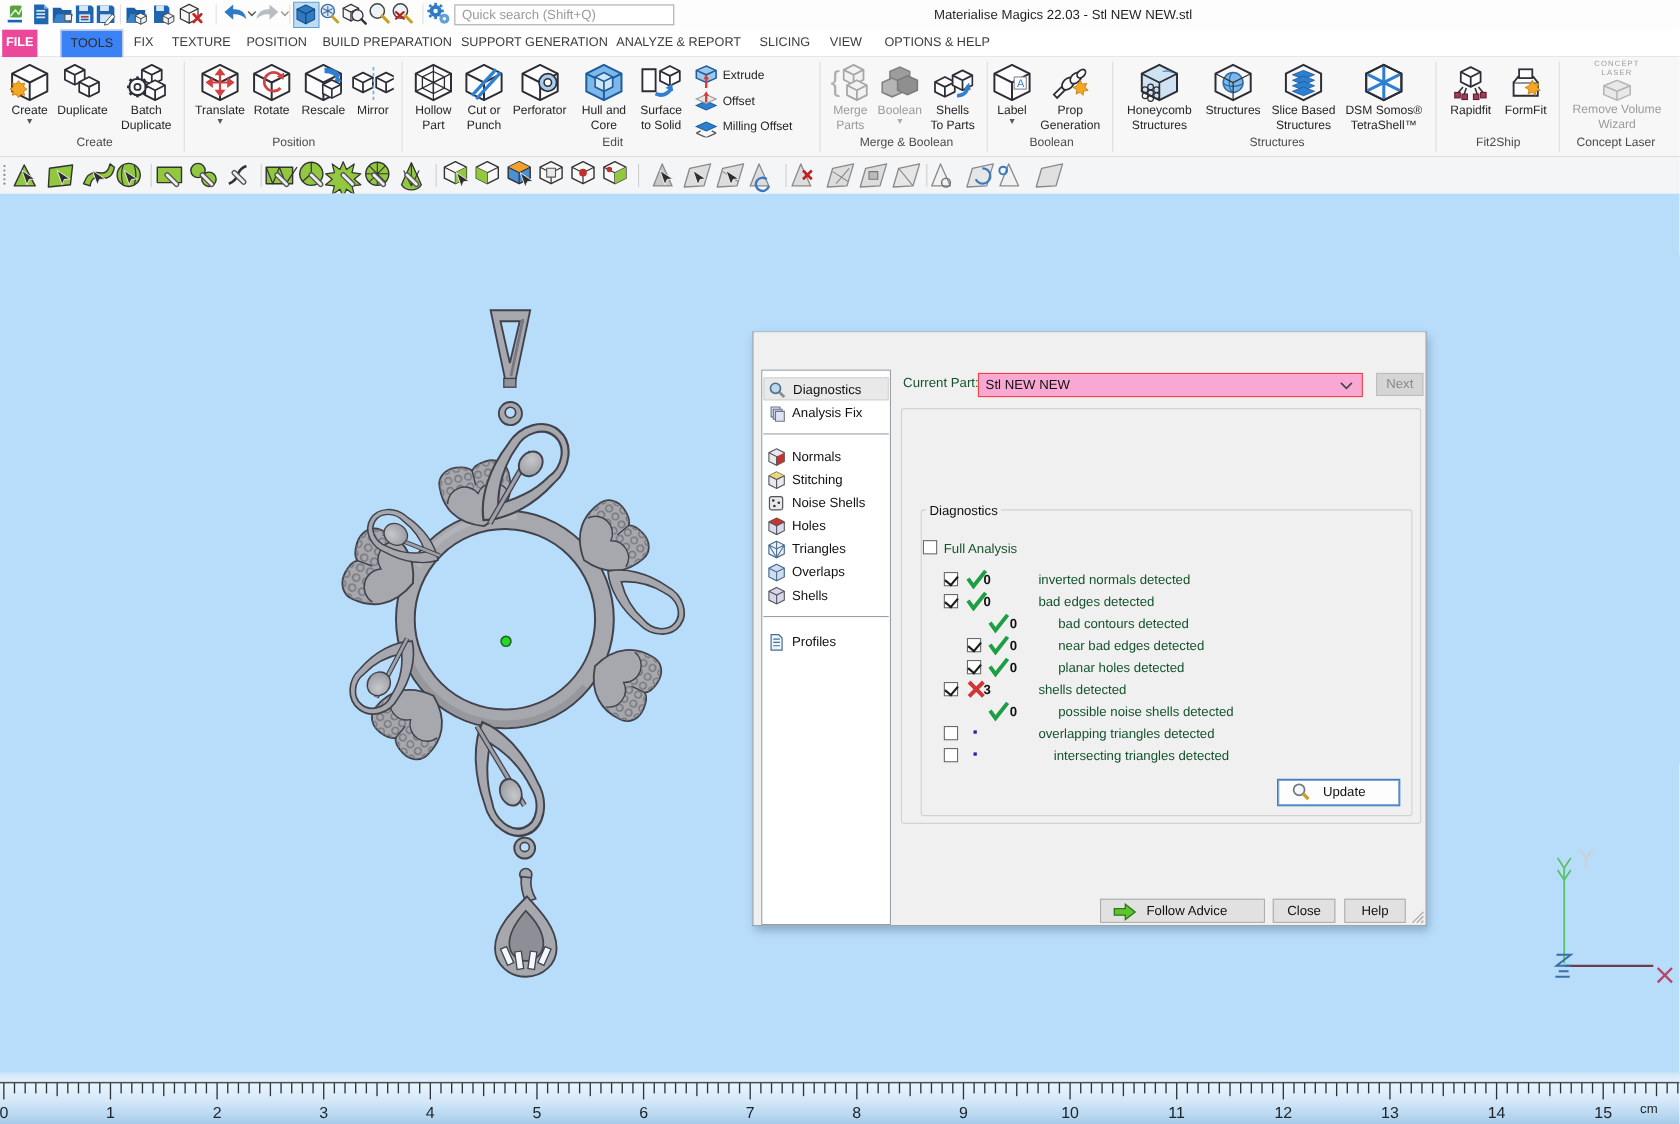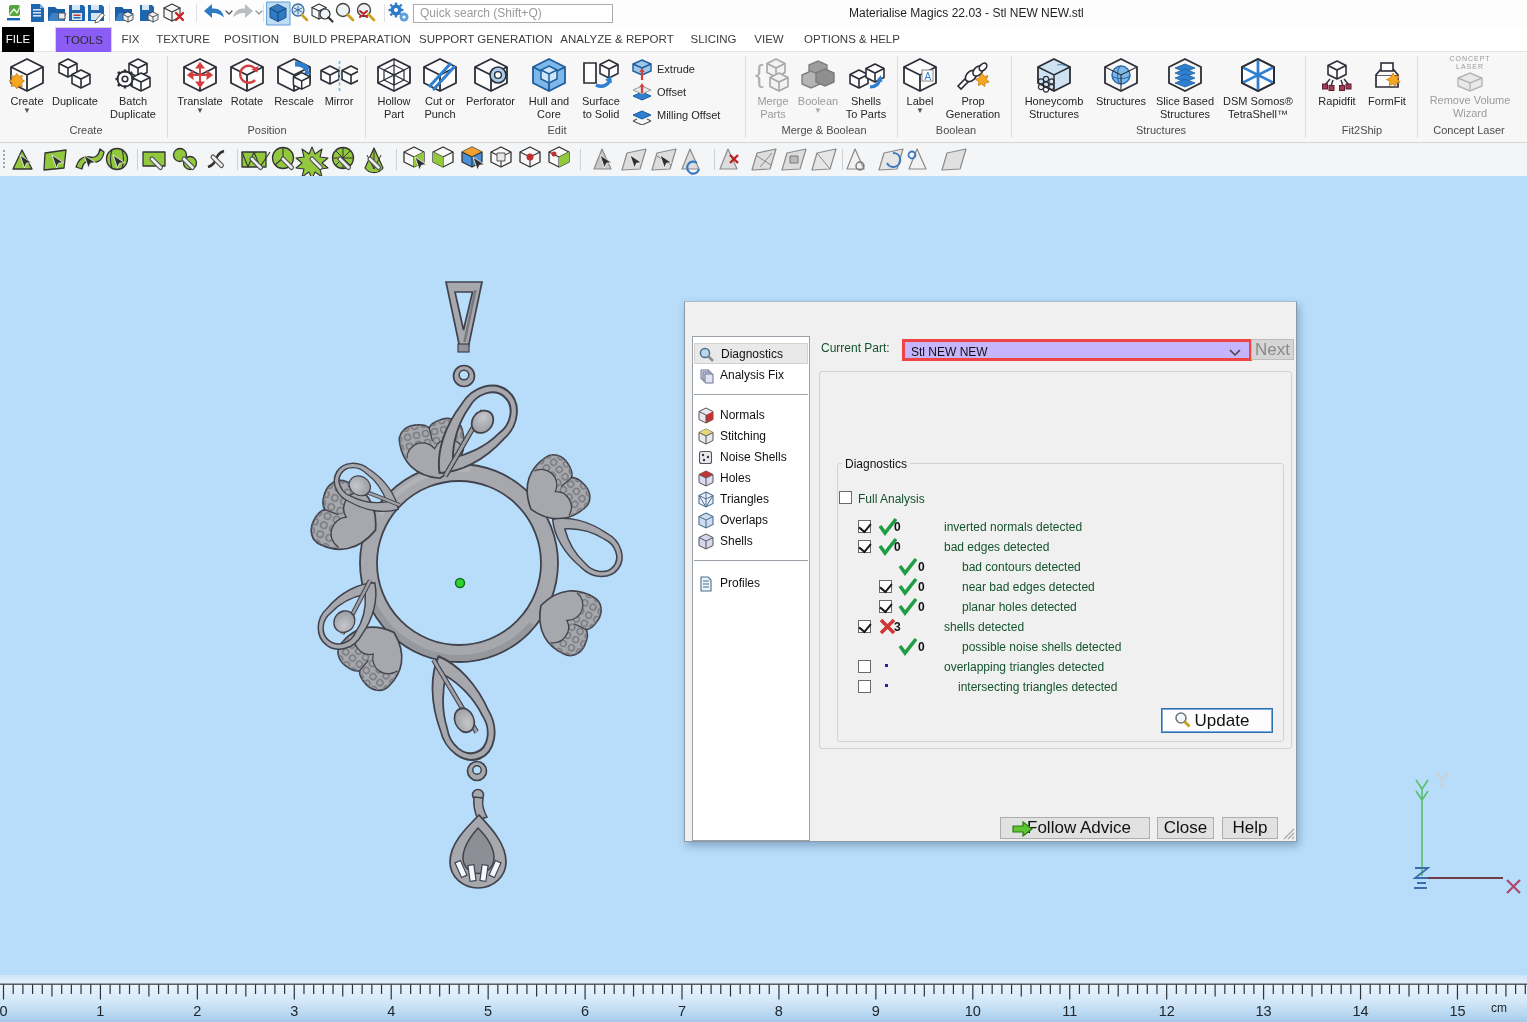--- a/index.html
+++ b/index.html
@@ -4,22 +4,22 @@
 *{margin:0;padding:0;box-sizing:border-box}
 html,body{width:1527px;height:1022px;overflow:hidden;font-family:"Liberation Sans",sans-serif;background:#fff}
 #app{position:relative;width:1527px;height:1022px}
 
 #titlebar{position:absolute;left:0;top:0;width:1527px;height:27px;background:#fdfdfd;}
 #qsearch{position:absolute;left:413px;top:4px;width:200px;height:19px;border:1px solid #ababab;background:#fff;font-size:12px;color:#9a9a9a;line-height:17px;padding-left:6px}
 #wtitle{position:absolute;left:849px;top:6px;width:400px;font-size:12px;color:#1f1f1f;white-space:nowrap}
 
 #tabbar{position:absolute;left:0;top:27px;width:1527px;height:25px;background:#ffffff;border-bottom:1px solid #e4e4e4}
 .tab{position:absolute;top:0;height:25px;font-size:12px;color:#3c3c3c;text-align:center;line-height:25px;letter-spacing:0;white-space:nowrap;font-size:11.5px}
-#tab-file{left:2px;width:32px;background:#000000;color:#fff;}
-#tab-tools{background:#8b5cf6;border:1px solid #d5d5d5;border-bottom:none;color:#2b2b2b;height:26px}
+#tab-file{left:2px;width:32px;background:#ec4899;color:#fff;font-weight:bold;}
+#tab-tools{background:#3b82f6;border:1px solid #d5d5d5;border-bottom:none;color:#2b2b2b;height:26px}
 
 #ribbon{position:absolute;left:0;top:52px;width:1527px;height:91px;background:#f7f7f7;border-bottom:1px solid #d5d5d6}
 .rgroup-label{position:absolute;top:72px;font-size:11px;color:#4b4b4b;text-align:center;white-space:nowrap}
 .rsep{position:absolute;top:4px;height:82px;width:1px;background:#dddddd}
 .ritem{position:absolute;top:5px;text-align:center;font-size:11px;color:#262626;line-height:13px;white-space:nowrap}
 .ritem svg{display:block;margin:0 auto 2px auto}
 .ritem.dis{color:#9b9b9b}
 .caret{font-size:8px;color:#555;line-height:6px}
 
 #toolbar2{position:absolute;left:0;top:143px;width:1527px;height:33px;background:#f4f5f6}
@@ -31,21 +31,21 @@
 #dlg{position:absolute;left:684px;top:301px;width:613px;height:541px;background:#f0f0f0;border:1px solid #8b9aa8;border-top:1px solid #a8bccd;box-shadow:2px 4px 8px rgba(45,75,105,.38);font-size:12px;color:#111}
 #dlg-title{position:absolute;left:0;top:0;width:100%;height:31px;background:#fbfbfb;}
 #dlg-title .txt{position:absolute;left:31px;top:9px;font-size:12px;color:#101010}
 #dlg-left{position:absolute;left:7px;top:34px;width:118px;height:505px;background:#fff;border:1px solid #9aa0a8}
 .litem{position:absolute;left:1px;width:114px;height:21px;font-size:12px;color:#101010;line-height:21px}
 .litem svg{position:absolute;left:3px;top:2px}
 .litem span{position:absolute;left:26px;top:0}
 .lsep{position:absolute;left:1px;width:114px;height:1px;background:#9aa0a8}
 .gbox{position:absolute;border:1px solid #d2d2d2;border-radius:3px}
 .glabel{position:absolute;top:-7px;left:4px;background:#f0f0f0;padding:0 3px;font-size:12px;color:#101010}
-.btn{position:absolute;background:#e1e1e1;border:1px solid #adadad;font-size:17px;color:#101010;text-align:center}
+.btn{position:absolute;background:#e1e1e1;border:1px solid #adadad;font-size:12px;color:#101010;text-align:center}
 .chk{position:absolute;width:13px;height:13px;background:#fff;border:1px solid #6a6a6a}
 .chk.c:after{content:"";position:absolute;left:2px;top:0px;width:6px;height:9px;border:solid #1a1a1a;border-width:0 2px 2px 0;transform:rotate(40deg)}
 .dlbl{position:absolute;font-size:12px;color:#14532d;white-space:nowrap}
 .cnt{position:absolute;font-size:12px;font-weight:bold;color:#101010}
 </style></head>
 <body>
 <div id="app">
   <div id="titlebar">
     <svg width="620" height="27" style="position:absolute;left:0;top:0">
       <g stroke-linejoin="round" stroke-linecap="round">
@@ -851,21 +851,21 @@
       <div class="lsep" style="top:223px"></div>
       <div class="litem" style="top:236px">
           <svg width="18" height="18">
             <path d="M4 2 h7 l3 3 v11 h-10 z" fill="#eef4fb" stroke="#4a6e8e" stroke-width="1.1"></path>
             <path d="M6 6 h6 M6 9 h6 M6 12 h6" stroke="#4a6e8e" stroke-width="1"></path>
           </svg>
           <span>Profiles</span>
         </div>
     </div>
     <div class="dlbl" style="left:136px;top:39px">Current Part:</div>
-    <div style="position:absolute;left:217px;top:37px;width:350px;height:22px;background:#c4b5fd;border:3px solid #ef4444">
+    <div style="position:absolute;left:204px;top:37px;width:350px;height:22px;background:#f9a8d4;border:1px solid #ef4444">
       <div style="position:absolute;left:6px;top:3px;font-size:12px;color:#101010">Stl NEW NEW</div>
       <svg width="12" height="8" style="position:absolute;right:8px;top:7px">
           <path d="M1 1 l5 5 5 -5" fill="none" stroke="#444" stroke-width="1.5"></path>
         </svg>
     </div>
     <div class="btn" style="left:566px;top:37px;width:43px;height:21px;line-height:19px;background:#d5d5d5;border-color:#bcbcbc;color:#8a8a8a">Next</div>
 
     <div class="gbox" style="left:134px;top:69px;width:473px;height:378px"></div>
     <div class="gbox" style="left:152px;top:161px;width:447px;height:279px">
         <div class="glabel">Diagnostics</div>

